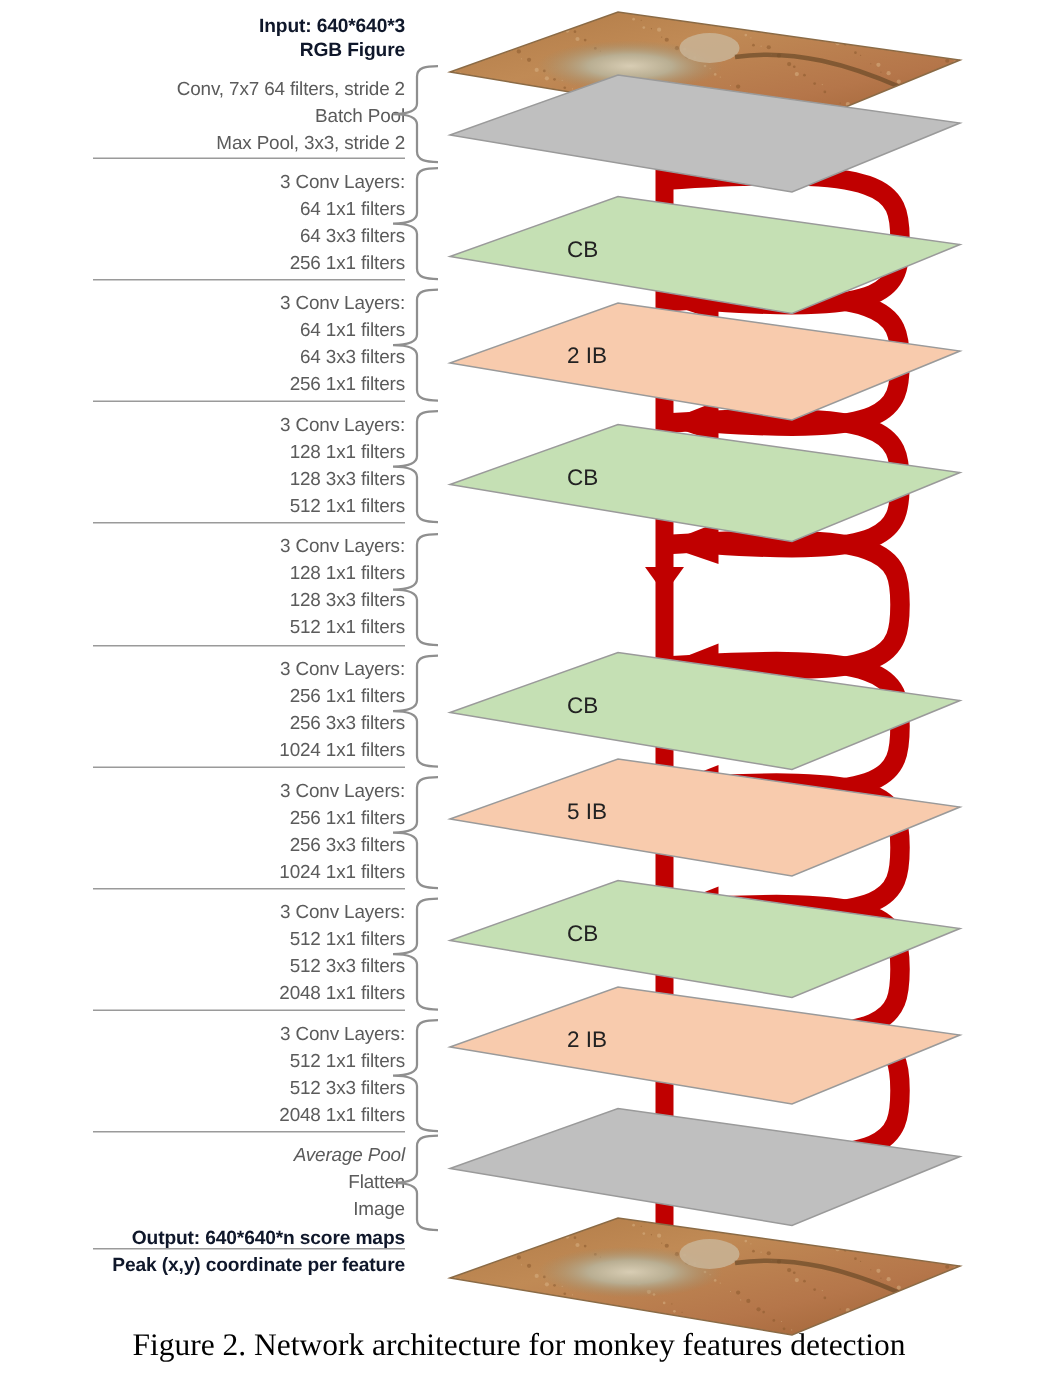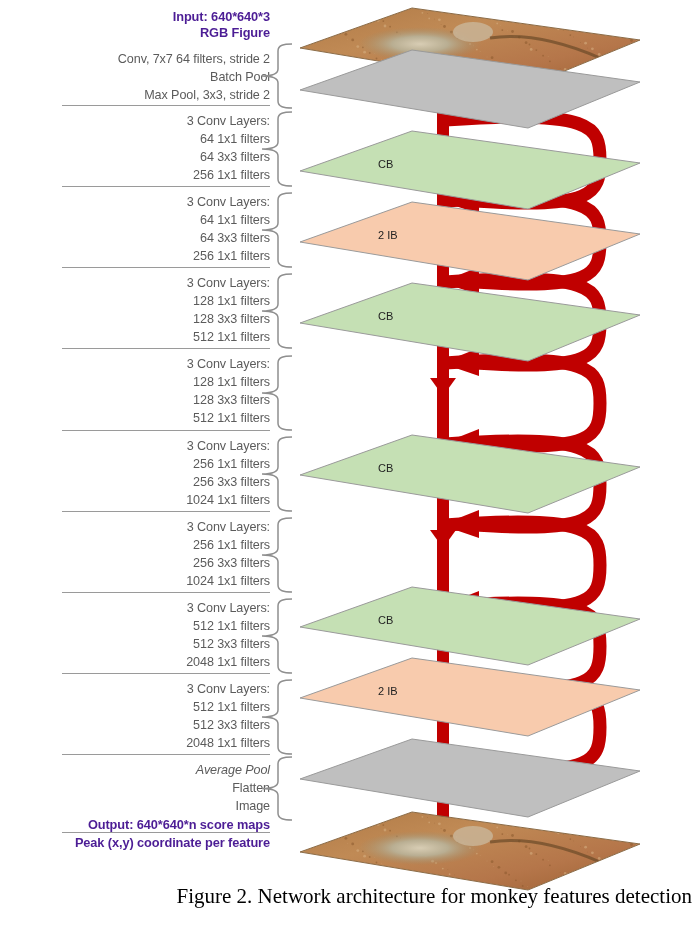--- a/index.html
+++ b/index.html
@@ -10,44 +10,44 @@
   #figure{position:absolute;left:0;top:0;width:692px;height:932px;}
 
   
   .labels{position:absolute;left:0;top:0;width:278px;height:878px;}
   .lbl{
     position:absolute;right:8px;
     text-align:right;white-space:nowrap;
     color:#5b5b5b;font-size:12.6px;line-height:13px;
     letter-spacing:-0.1px;
   }
-  .lbl.bold{color:#4c1d95;font-weight:bold;font-size:12.8px;}
+  .lbl.bold{color:#0f172a;font-weight:bold;font-size:12.8px;}
   .sep{
     position:absolute;height:0;border-top:1.4px solid #9a9a9a;
     left:62px;width:208px;
   }
 
   
   .braces{position:absolute;left:258px;top:0;width:60px;height:878px;}
 
   
   .stack{position:absolute;left:300px;top:0;width:392px;height:878px;}
 
   .plate{position:absolute;left:0;width:340px;height:78px;}
   .plate svg{position:absolute;left:0;top:0;width:340px;height:78px;overflow:visible;}
   .ptext{
     position:absolute;left:78px;top:27px;
-    font-size:11px;color:#222;white-space:nowrap;
+    font-size:15px;color:#222;white-space:nowrap;
     font-family:"Liberation Sans", sans-serif;
   }
 
   
   .caption{
     position:absolute;left:0;top:884px;width:692px;
-    text-align:right;
+    text-align:center;
     font-family:"Liberation Serif", serif;
     font-size:21px;color:#000;
   }
 </style>
 </head>
 <body>
 
 <div id="figure">
 
   <div class="labels">
@@ -364,20 +364,26 @@
           <polygon points="0,40 112,0 340,32 228,78" fill="#c5e0b4" stroke="#9a9a9a" stroke-width="1"></polygon>
         </svg>
         <div class="ptext">CB</div>
       </div>
       <div class="plate" style="top: 435px;">
         <svg viewBox="0 0 340 78">
           <polygon points="0,40 112,0 340,32 228,78" fill="#c5e0b4" stroke="#9a9a9a" stroke-width="1"></polygon>
         </svg>
         <div class="ptext">CB</div>
       </div>
+      <div class="plate" style="top: 506px;">
+        <svg viewBox="0 0 340 78">
+          <polygon points="0,40 112,0 340,32 228,78" fill="#f8cbad" stroke="#9a9a9a" stroke-width="1"></polygon>
+        </svg>
+        <div class="ptext">5 IB</div>
+      </div>
       <div class="plate" style="top: 587px;">
         <svg viewBox="0 0 340 78">
           <polygon points="0,40 112,0 340,32 228,78" fill="#c5e0b4" stroke="#9a9a9a" stroke-width="1"></polygon>
         </svg>
         <div class="ptext">CB</div>
       </div>
       <div class="plate" style="top: 658px;">
         <svg viewBox="0 0 340 78">
           <polygon points="0,40 112,0 340,32 228,78" fill="#f8cbad" stroke="#9a9a9a" stroke-width="1"></polygon>
         </svg>

